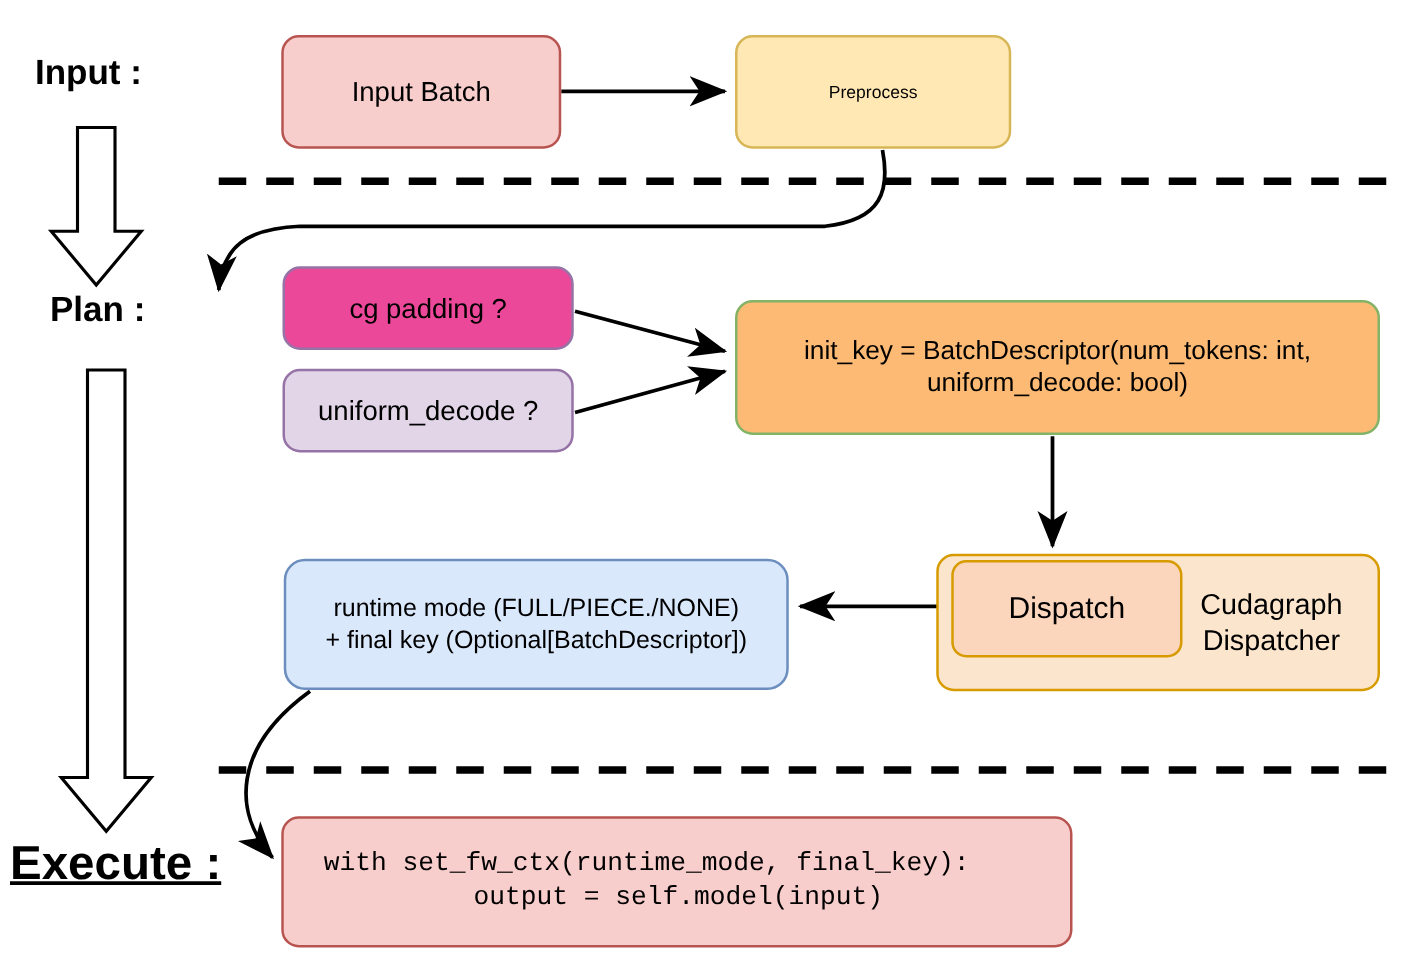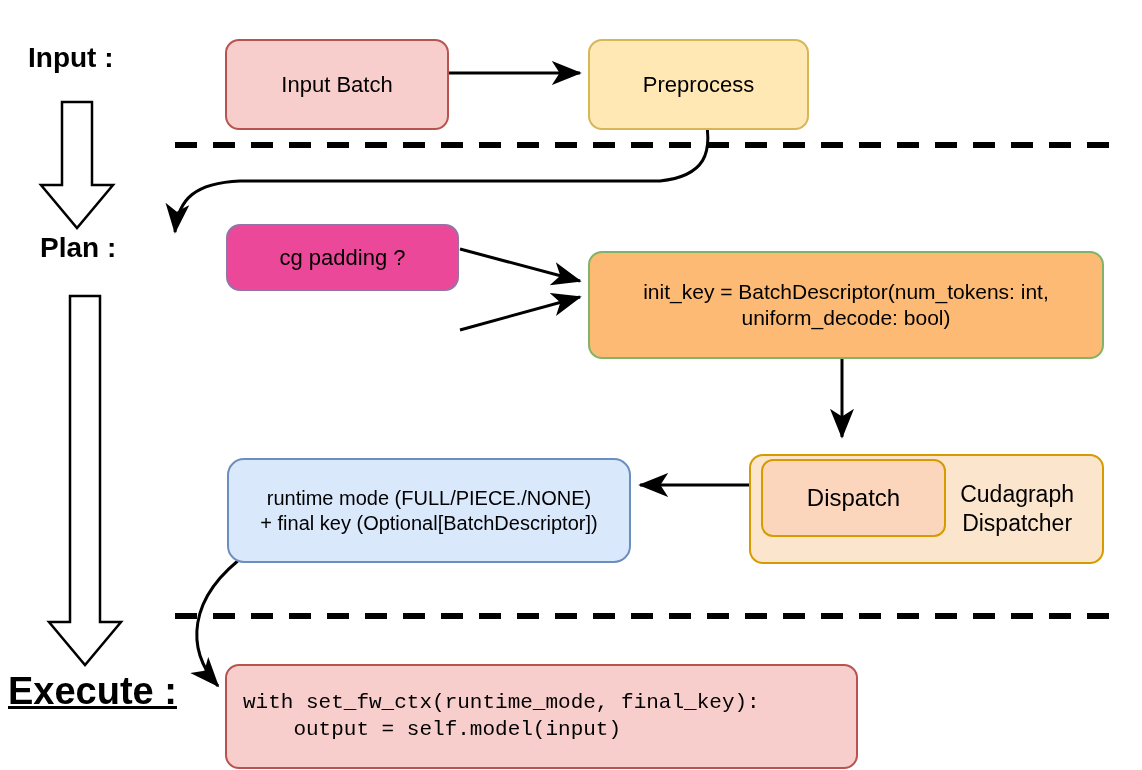--- a/index.html
+++ b/index.html
@@ -19,54 +19,53 @@
     box-sizing:border-box;
     display:flex;
     align-items:center;
     justify-content:center;
     text-align:center;
     border-radius:14px;
     border-width:2px;
     border-style:solid;
     line-height:1.25;
     white-space:pre-line;
-    margin-top:11px;
   }
   .stage-label{
     position:absolute;
     font-weight:bold;
     color:#000;
     white-space:nowrap;
   }
   .code{
     font-family:"Liberation Mono", monospace;
     white-space:pre;
     text-align:left;
     justify-content:flex-start;
   }
 
   
   #n-input-batch{left:225px;top:28px;width:224px;height:91px;font-size:22px;
     background:#f8cecc;border-color:#b85450;}
-  #n-preprocess{left:588px;top:28px;width:221px;height:91px;font-size:22px;
+  #n-preprocess{left:588px;top:28px;width:221px;height:91px;font-size:14px;
     background:#ffe8b3;border-color:#d6b656;}
   #n-cg-padding{left:226px;top:213px;width:233px;height:67px;font-size:22px;
     background:#ec4899;border-color:#9673a6;}
   #n-uniform-decode{left:226px;top:295px;width:233px;height:67px;font-size:22px;
     background:#e1d5e7;border-color:#9673a6;}
   #n-init-key{left:588px;top:240px;width:516px;height:108px;font-size:21px;
     background:#fdba74;border-color:#82b366;}
   #n-runtime-mode{left:227px;top:447px;width:404px;height:105px;font-size:20px;
     background:#dae8fc;border-color:#6c8ebf;border-radius:17px;}
   #n-cudagraph-dispatcher{left:749px;top:443px;width:355px;height:110px;font-size:23px;
     background:#fce5cd;border-color:#d79b00;justify-content:flex-end;padding-right:28px;}
   #n-dispatch{left:761px;top:448px;width:185px;height:78px;font-size:24px;
     background:#fcd5bd;border-color:#d79b00;border-radius:12px;}
   #n-execute-code{left:225px;top:653px;width:633px;height:105px;font-size:21px;
-    background:#f8cecc;border-color:#b85450;padding-left:16px;}
+    background:#f8cecc;border-color:#b85450;padding-left:32px;text-align:center;}
 
   #lbl-input{left:28px;top:42px;font-size:28px;}
   #lbl-plan{left:40px;top:232px;font-size:28px;}
   #lbl-execute{left:8px;top:670px;font-size:38px;text-decoration:underline;}
 </style>
 </head>
 <body>
 
 <div id="canvas">
 
@@ -102,20 +101,21 @@
   <div class="stage-label" id="lbl-input">Input :</div>
   <div class="stage-label" id="lbl-plan">Plan :</div>
   <div class="stage-label" id="lbl-execute">Execute :</div>
 
   <div class="node" id="n-input-batch">Input Batch</div>
 
   <div class="node" id="n-preprocess">Preprocess</div>
 
   <div class="node" id="n-cg-padding">cg padding ?</div>
 
+  <div class="node" id="n-uniform-decode">uniform_decode ?</div>
 
   <div class="node" id="n-init-key">init_key = BatchDescriptor(num_tokens: int,
 uniform_decode: bool)</div>
 
   <div class="node" id="n-runtime-mode">runtime mode (FULL/PIECE./NONE)
 + final key (Optional[BatchDescriptor])</div>
 
   <div class="node" id="n-cudagraph-dispatcher">Cudagraph
 Dispatcher</div>
 

